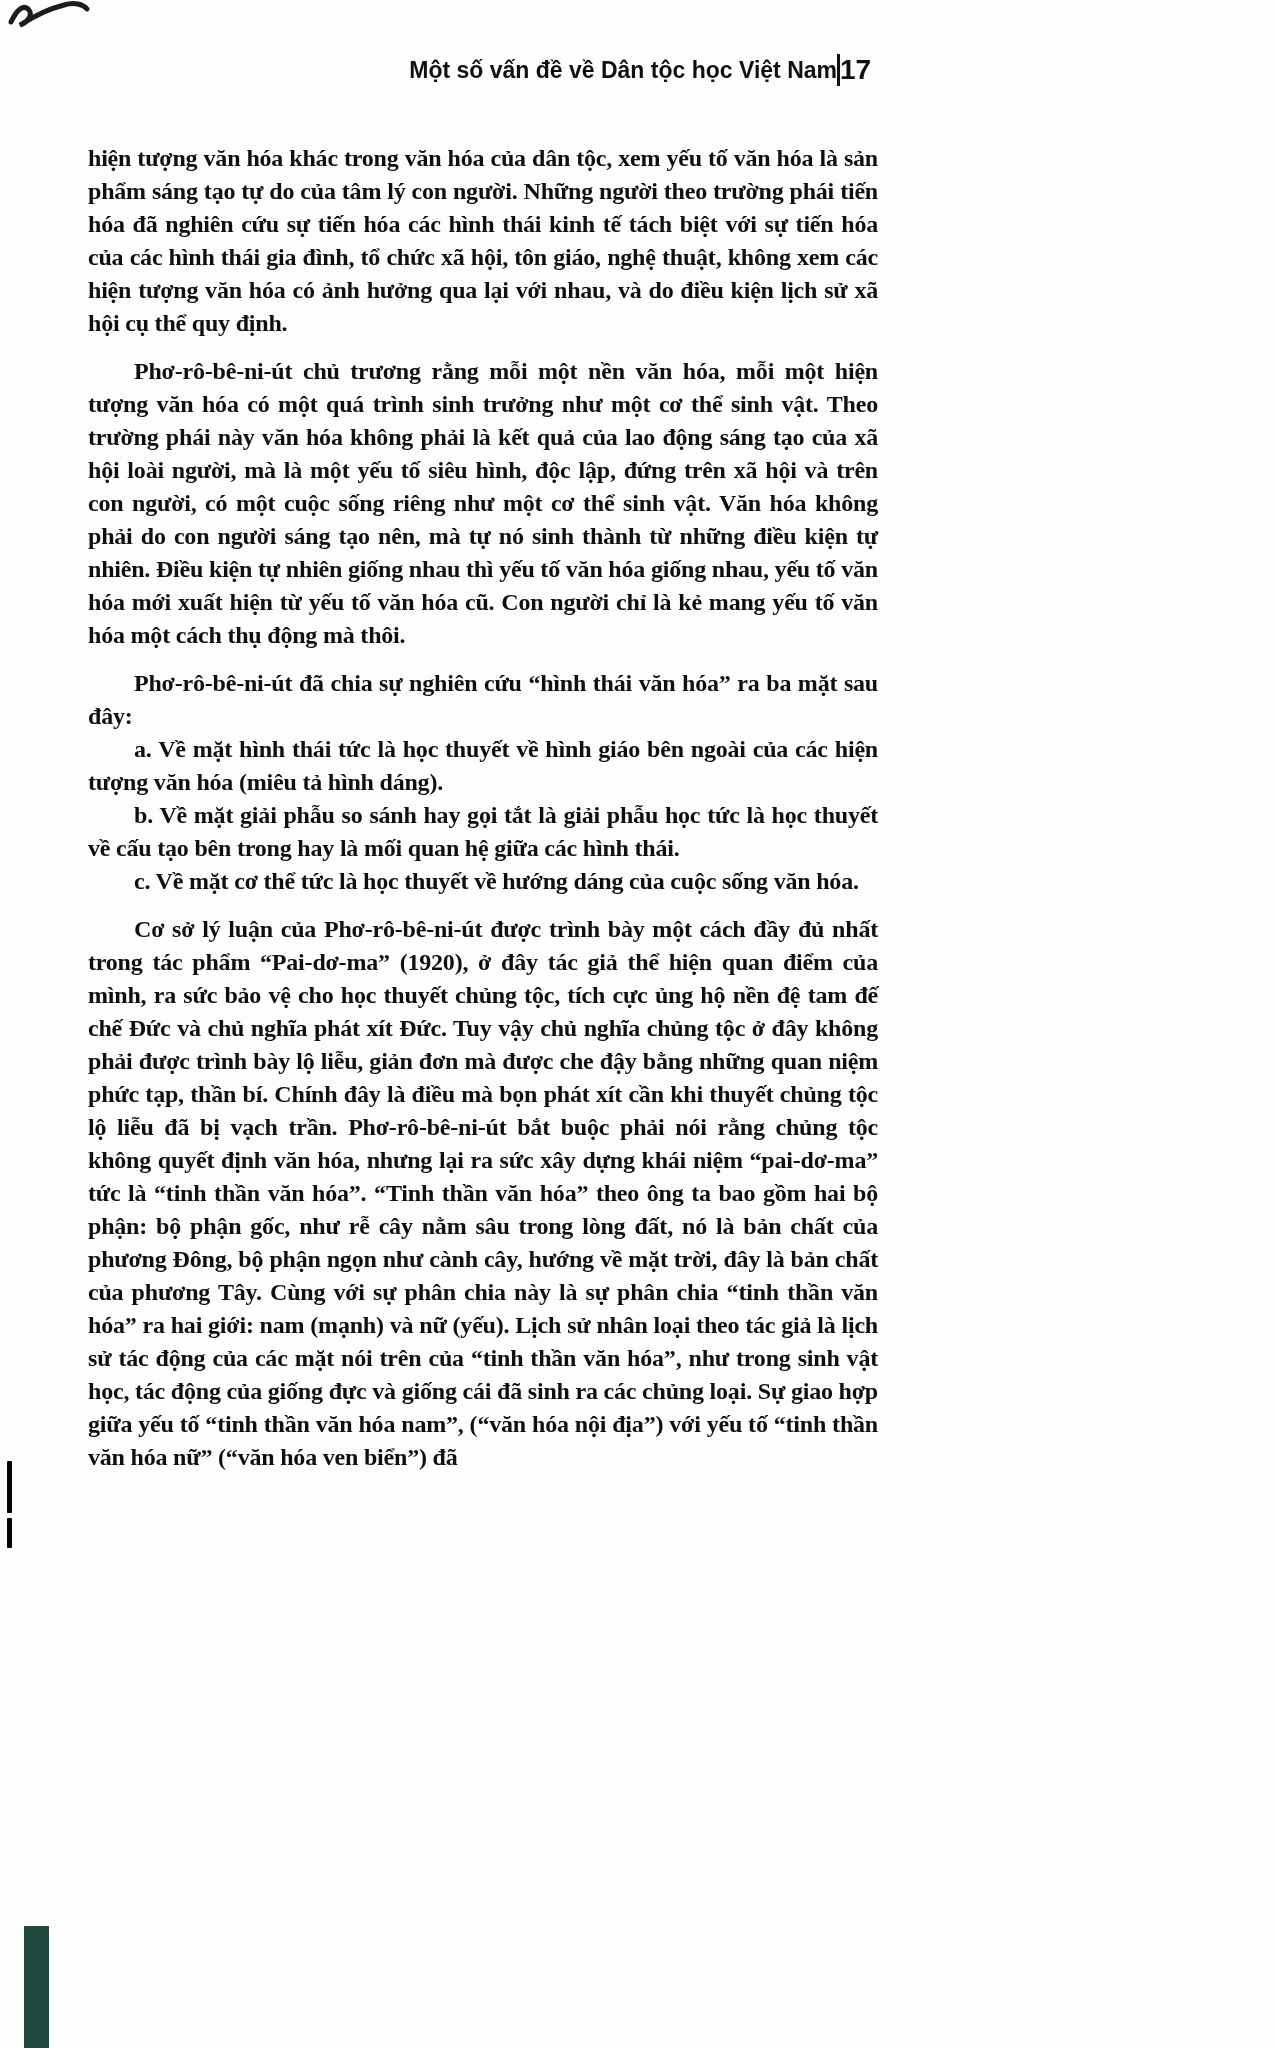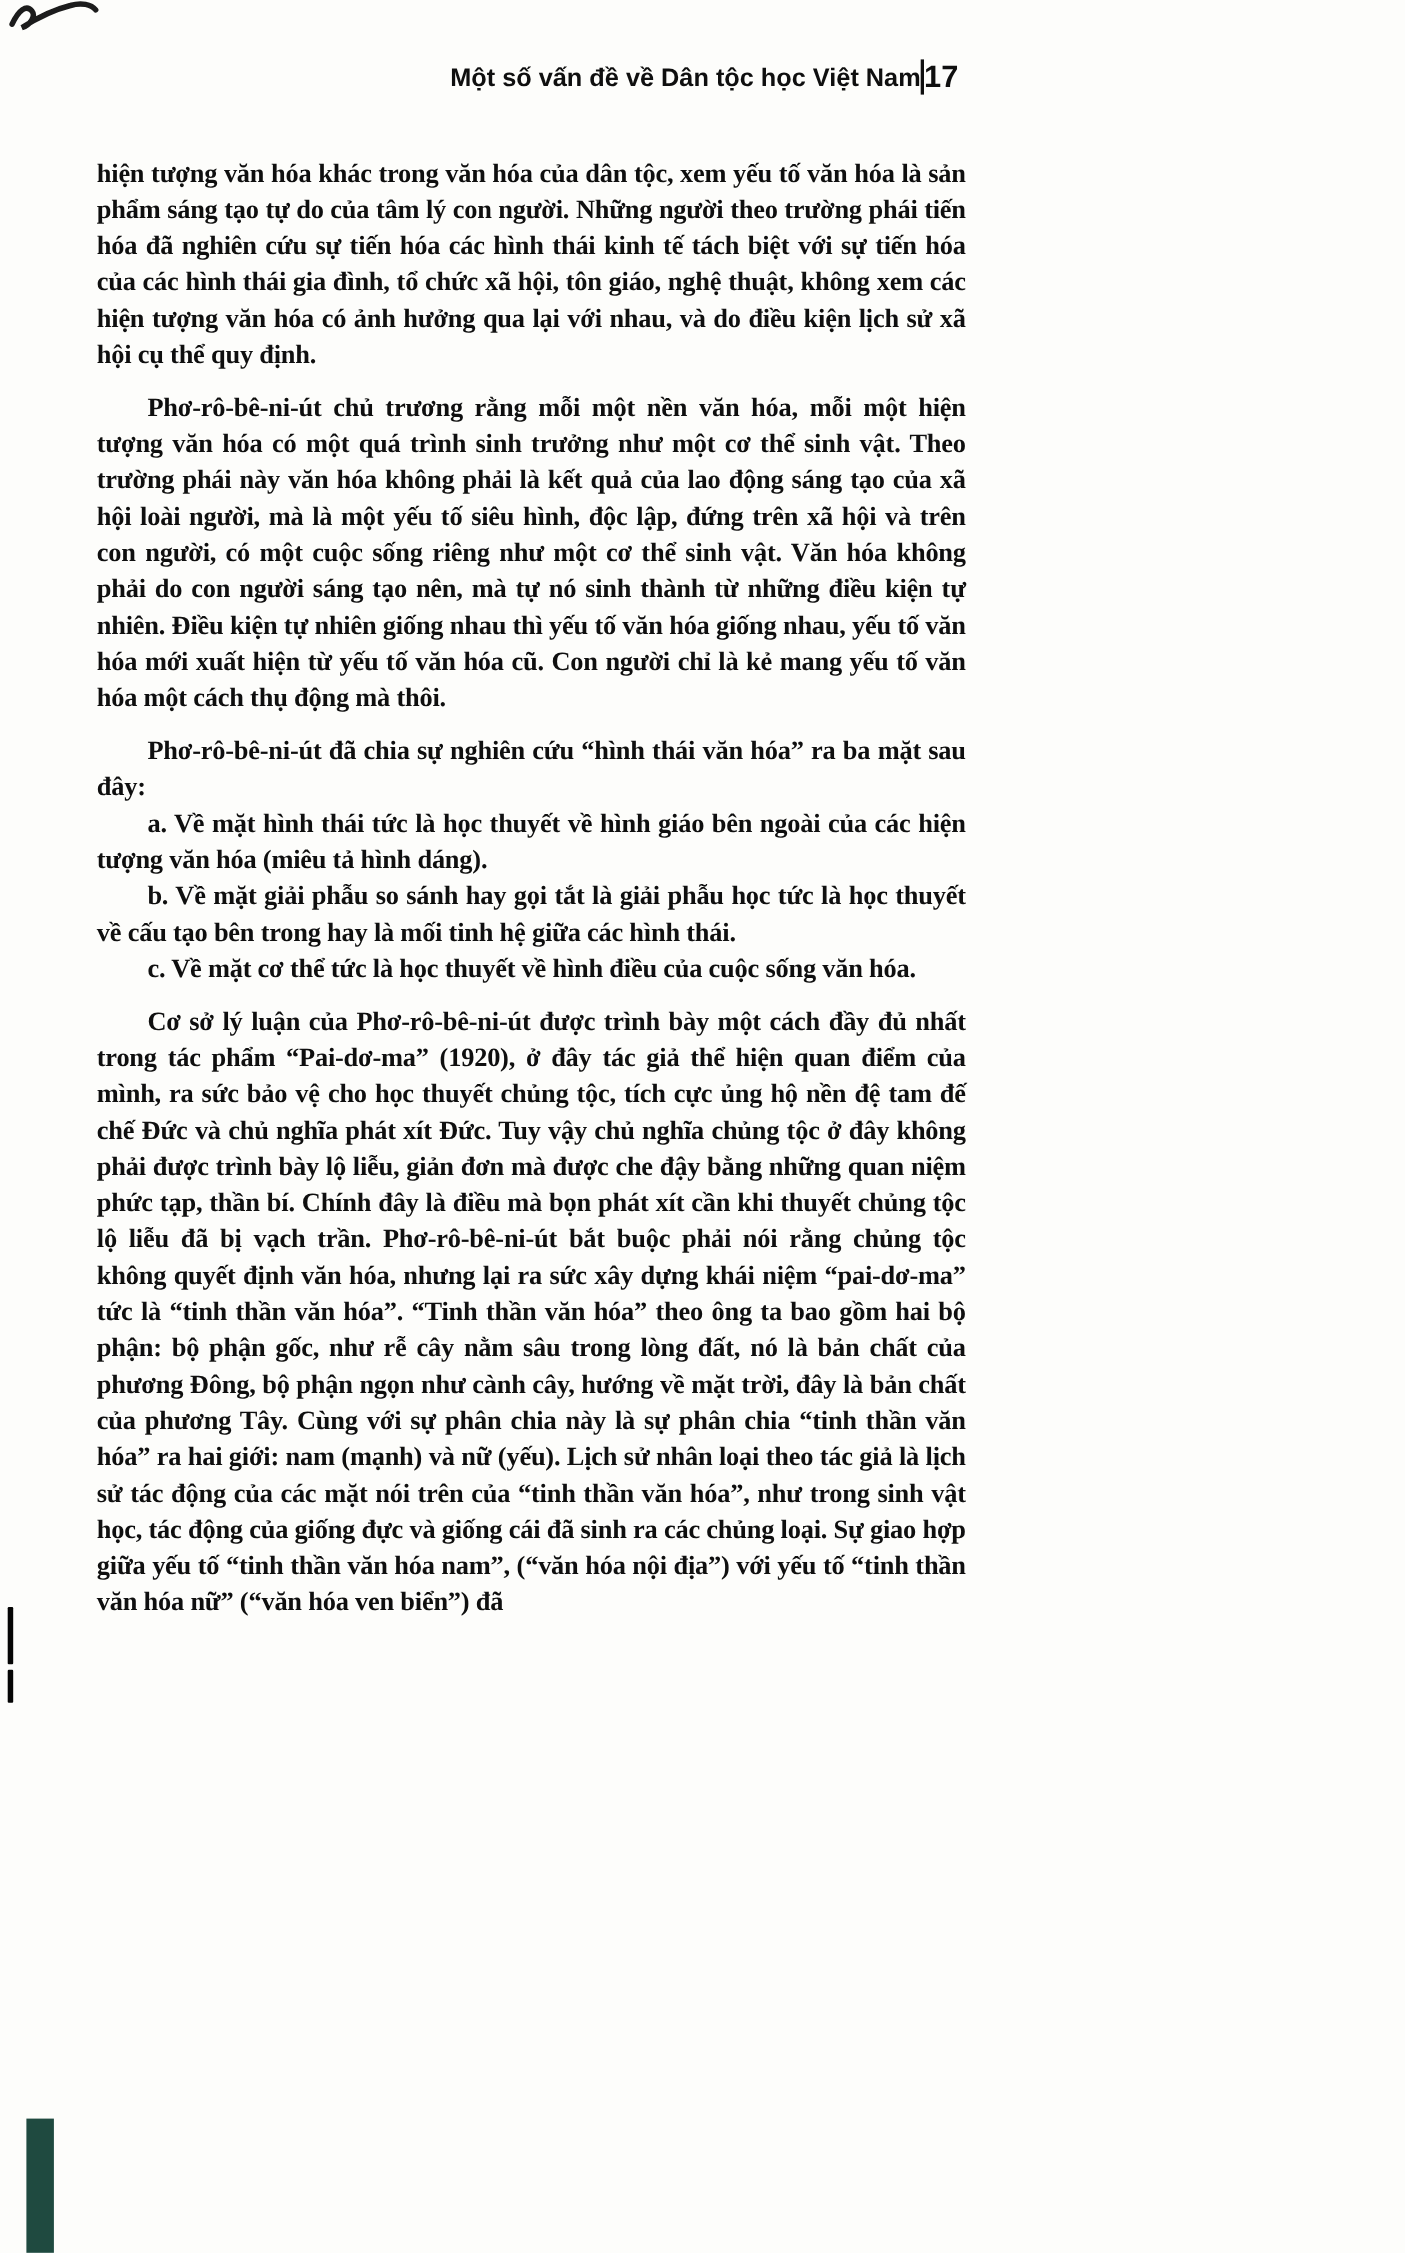--- a/index.html
+++ b/index.html
@@ -91,22 +91,22 @@
     <span>Một số vấn đề về Dân tộc học Việt Nam</span>
     <span class="head-divider"></span>
     <span class="head-page-number">17</span>
   </div>
 
   <div class="text-body">
       <p class="para">hiện tượng văn hóa khác trong văn hóa của dân tộc, xem yếu tố văn hóa là sản phẩm sáng tạo tự do của tâm lý con người. Những người theo trường phái tiến hóa đã nghiên cứu sự tiến hóa các hình thái kinh tế tách biệt với sự tiến hóa của các hình thái gia đình, tổ chức xã hội, tôn giáo, nghệ thuật, không xem các hiện tượng văn hóa có ảnh hưởng qua lại với nhau, và do điều kiện lịch sử xã hội cụ thể quy định.</p>
       <p class="para indent gap">Phơ-rô-bê-ni-út chủ trương rằng mỗi một nền văn hóa, mỗi một hiện tượng văn hóa có một quá trình sinh trưởng như một cơ thể sinh vật. Theo trường phái này văn hóa không phải là kết quả của lao động sáng tạo của xã hội loài người, mà là một yếu tố siêu hình, độc lập, đứng trên xã hội và trên con người, có một cuộc sống riêng như một cơ thể sinh vật. Văn hóa không phải do con người sáng tạo nên, mà tự nó sinh thành từ những điều kiện tự nhiên. Điều kiện tự nhiên giống nhau thì yếu tố văn hóa giống nhau, yếu tố văn hóa mới xuất hiện từ yếu tố văn hóa cũ. Con người chỉ là kẻ mang yếu tố văn hóa một cách thụ động mà thôi.</p>
       <p class="para indent gap">Phơ-rô-bê-ni-út đã chia sự nghiên cứu “hình thái văn hóa” ra ba mặt sau đây:</p>
       <p class="para indent">a. Về mặt hình thái tức là học thuyết về hình giáo bên ngoài của các hiện tượng văn hóa (miêu tả hình dáng).</p>
-      <p class="para indent">b. Về mặt giải phẫu so sánh hay gọi tắt là giải phẫu học tức là học thuyết về cấu tạo bên trong hay là mối tinh hệ giữa các hình thái.</p>
-      <p class="para indent">c. Về mặt cơ thể tức là học thuyết về hình điều của cuộc sống văn hóa.</p>
+      <p class="para indent">b. Về mặt giải phẫu so sánh hay gọi tắt là giải phẫu học tức là học thuyết về cấu tạo bên trong hay là mối quan hệ giữa các hình thái.</p>
+      <p class="para indent">c. Về mặt cơ thể tức là học thuyết về hướng dáng của cuộc sống văn hóa.</p>
       <p class="para indent gap">Cơ sở lý luận của Phơ-rô-bê-ni-út được trình bày một cách đầy đủ nhất trong tác phẩm “Pai-dơ-ma” (1920), ở đây tác giả thể hiện quan điểm của mình, ra sức bảo vệ cho học thuyết chủng tộc, tích cực ủng hộ nền đệ tam đế chế Đức và chủ nghĩa phát xít Đức. Tuy vậy chủ nghĩa chủng tộc ở đây không phải được trình bày lộ liễu, giản đơn mà được che đậy bằng những quan niệm phức tạp, thần bí. Chính đây là điều mà bọn phát xít cần khi thuyết chủng tộc lộ liễu đã bị vạch trần. Phơ-rô-bê-ni-út bắt buộc phải nói rằng chủng tộc không quyết định văn hóa, nhưng lại ra sức xây dựng khái niệm “pai-dơ-ma” tức là “tinh thần văn hóa”. “Tinh thần văn hóa” theo ông ta bao gồm hai bộ phận: bộ phận gốc, như rễ cây nằm sâu trong lòng đất, nó là bản chất của phương Đông, bộ phận ngọn như cành cây, hướng về mặt trời, đây là bản chất của phương Tây. Cùng với sự phân chia này là sự phân chia “tinh thần văn hóa” ra hai giới: nam (mạnh) và nữ (yếu). Lịch sử nhân loại theo tác giả là lịch sử tác động của các mặt nói trên của “tinh thần văn hóa”, như trong sinh vật học, tác động của giống đực và giống cái đã sinh ra các chủng loại. Sự giao hợp giữa yếu tố “tinh thần văn hóa nam”, (“văn hóa nội địa”) với yếu tố “tinh thần văn hóa nữ” (“văn hóa ven biển”) đã</p>
     </div>
 
   <div class="margin-bar bar-1"></div>
   <div class="margin-bar bar-2"></div>
 
   <div class="corner-strip"></div>
 
 </div>
 

